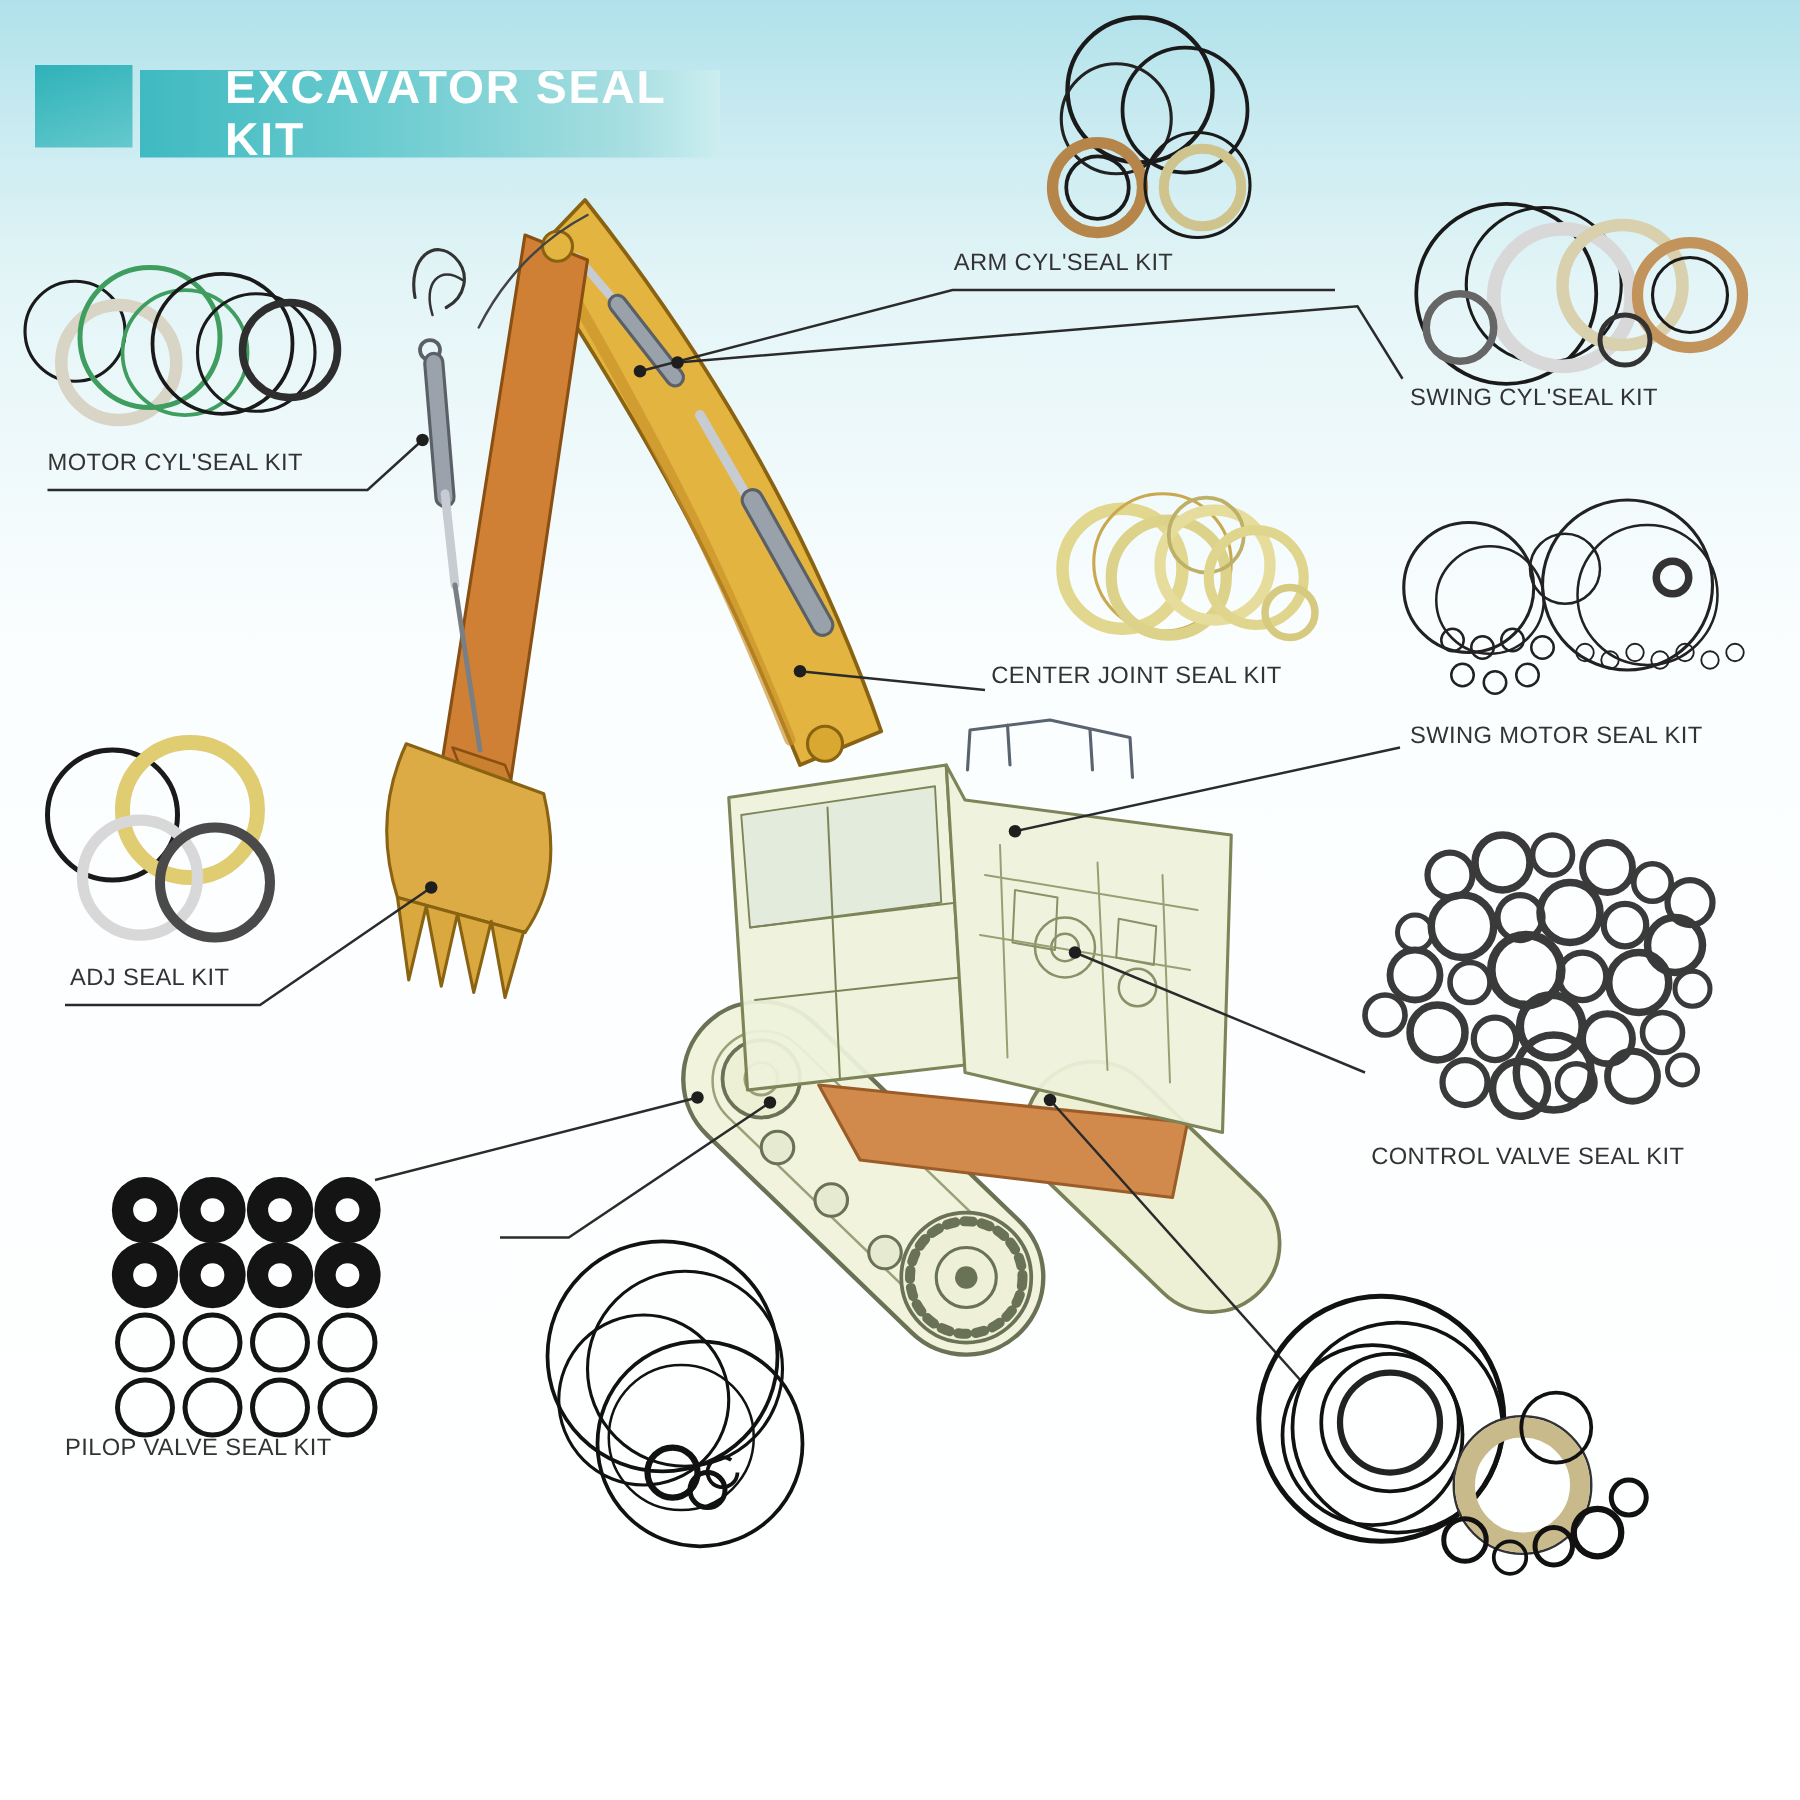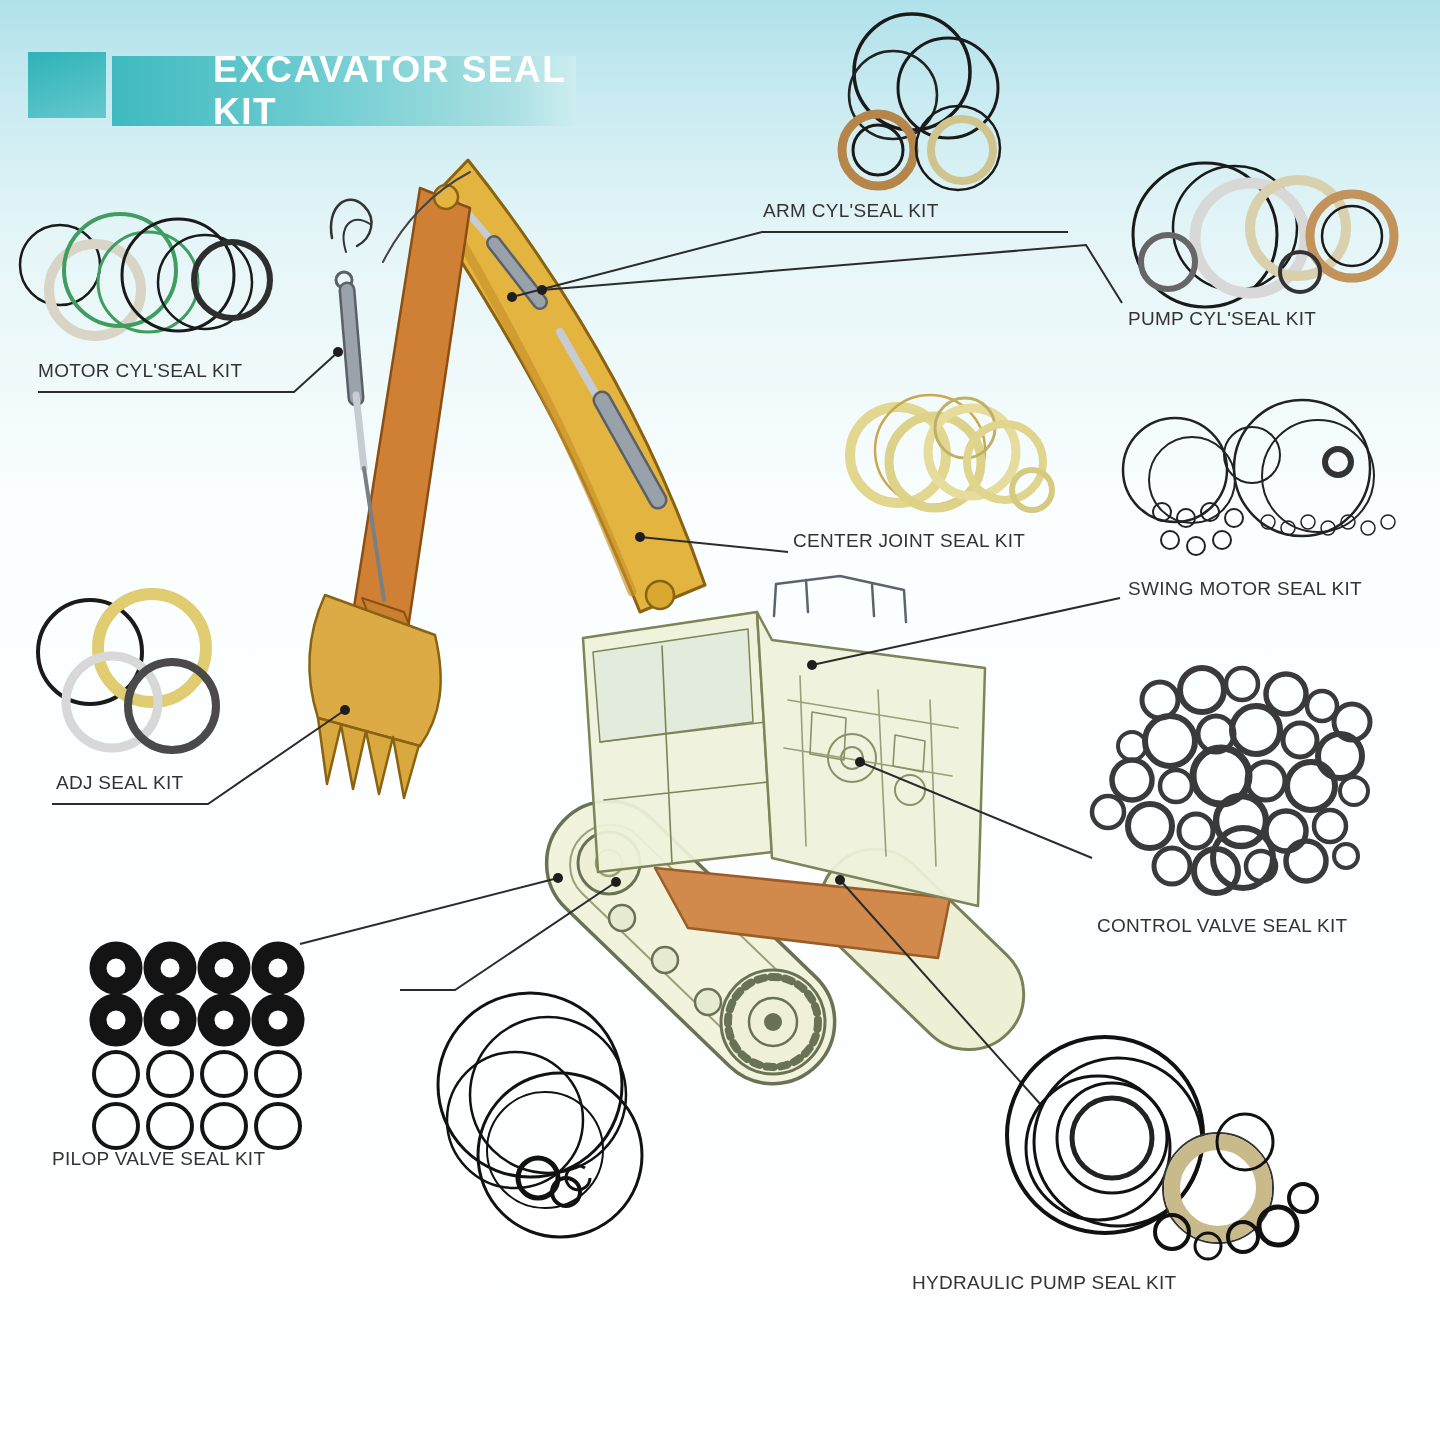--- a/index.html
+++ b/index.html
@@ -10,21 +10,21 @@
     background:linear-gradient(180deg,#b0e1ea 0%,#c9ebf1 7%,#e4f5f7 16%,#fbfeff 36%,#ffffff 100%);
   }
   .scene { position:absolute; left:0; top:0; width:1440px; height:1440px; }
   .banner-square {
     position:absolute; left:28px; top:52px; width:78px; height:66px;
     background:linear-gradient(160deg,#2eb2b8,#65c9cd);
   }
   .banner {
     position:absolute; left:112px; top:56px; width:464px; height:70px;
     background:linear-gradient(90deg,#3ebac0 0%,#6fcdd1 45%,#a9dfe2 85%,#cdeef0 100%);
-    display:flex; align-items:center; padding-left:101px;
+    display:flex; align-items:center; padding-left:68px;
   }
   .banner span {
     font-size:37px; font-weight:bold; color:#ffffff; letter-spacing:1.5px;
   }
   .kit-label {
     position:absolute; font-size:19px; font-weight:500; color:#333333;
     letter-spacing:0.3px; white-space:nowrap;
   }
 </style>
 </head>
@@ -295,22 +295,21 @@
       <circle cx="1303" cy="1198" r="14" stroke-width="4"></circle>
     </g>
   </svg>
 
   <div class="banner-square"></div>
   <div class="banner">
     <span>EXCAVATOR SEAL KIT</span>
   </div>
 
   <div class="kit-label" style="left:763px;  top:200px">ARM CYL'SEAL KIT</div>
-  <div class="kit-label" style="left:1128px; top:308px">PUMP CYL'SEAL KIT</div>
+  <div class="kit-label" style="left:1128px; top:308px">SWING CYL'SEAL KIT</div>
   <div class="kit-label" style="left:38px;   top:360px">MOTOR CYL'SEAL KIT</div>
   <div class="kit-label" style="left:793px;  top:530px">CENTER JOINT SEAL KIT</div>
   <div class="kit-label" style="left:1128px; top:578px">SWING MOTOR SEAL KIT</div>
   <div class="kit-label" style="left:56px;   top:772px">ADJ SEAL KIT</div>
   <div class="kit-label" style="left:1097px; top:915px">CONTROL VALVE SEAL KIT</div>
   <div class="kit-label" style="left:52px;   top:1148px">PILOP VALVE SEAL KIT</div>
-  <div class="kit-label" style="left:912px;  top:1272px">HYDRAULIC PUMP SEAL KIT</div>
 
 </div>
 
 </body></html>

